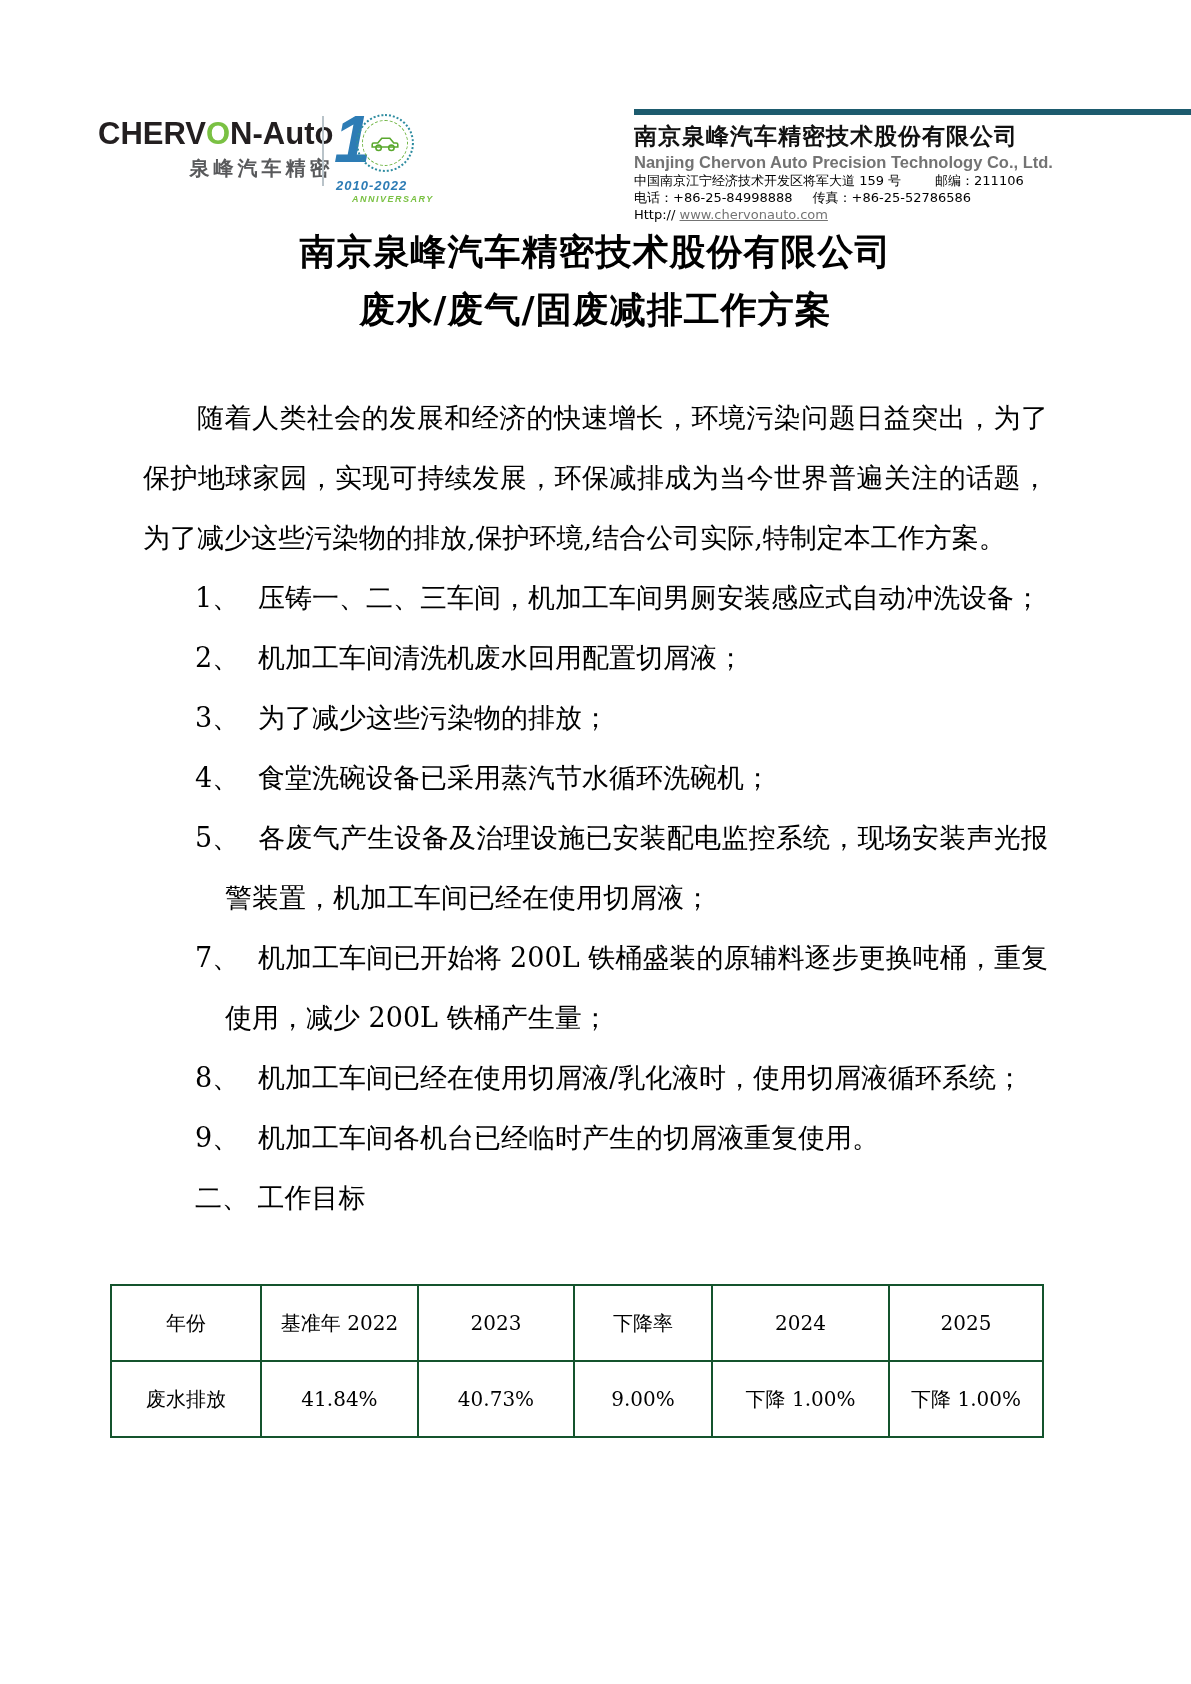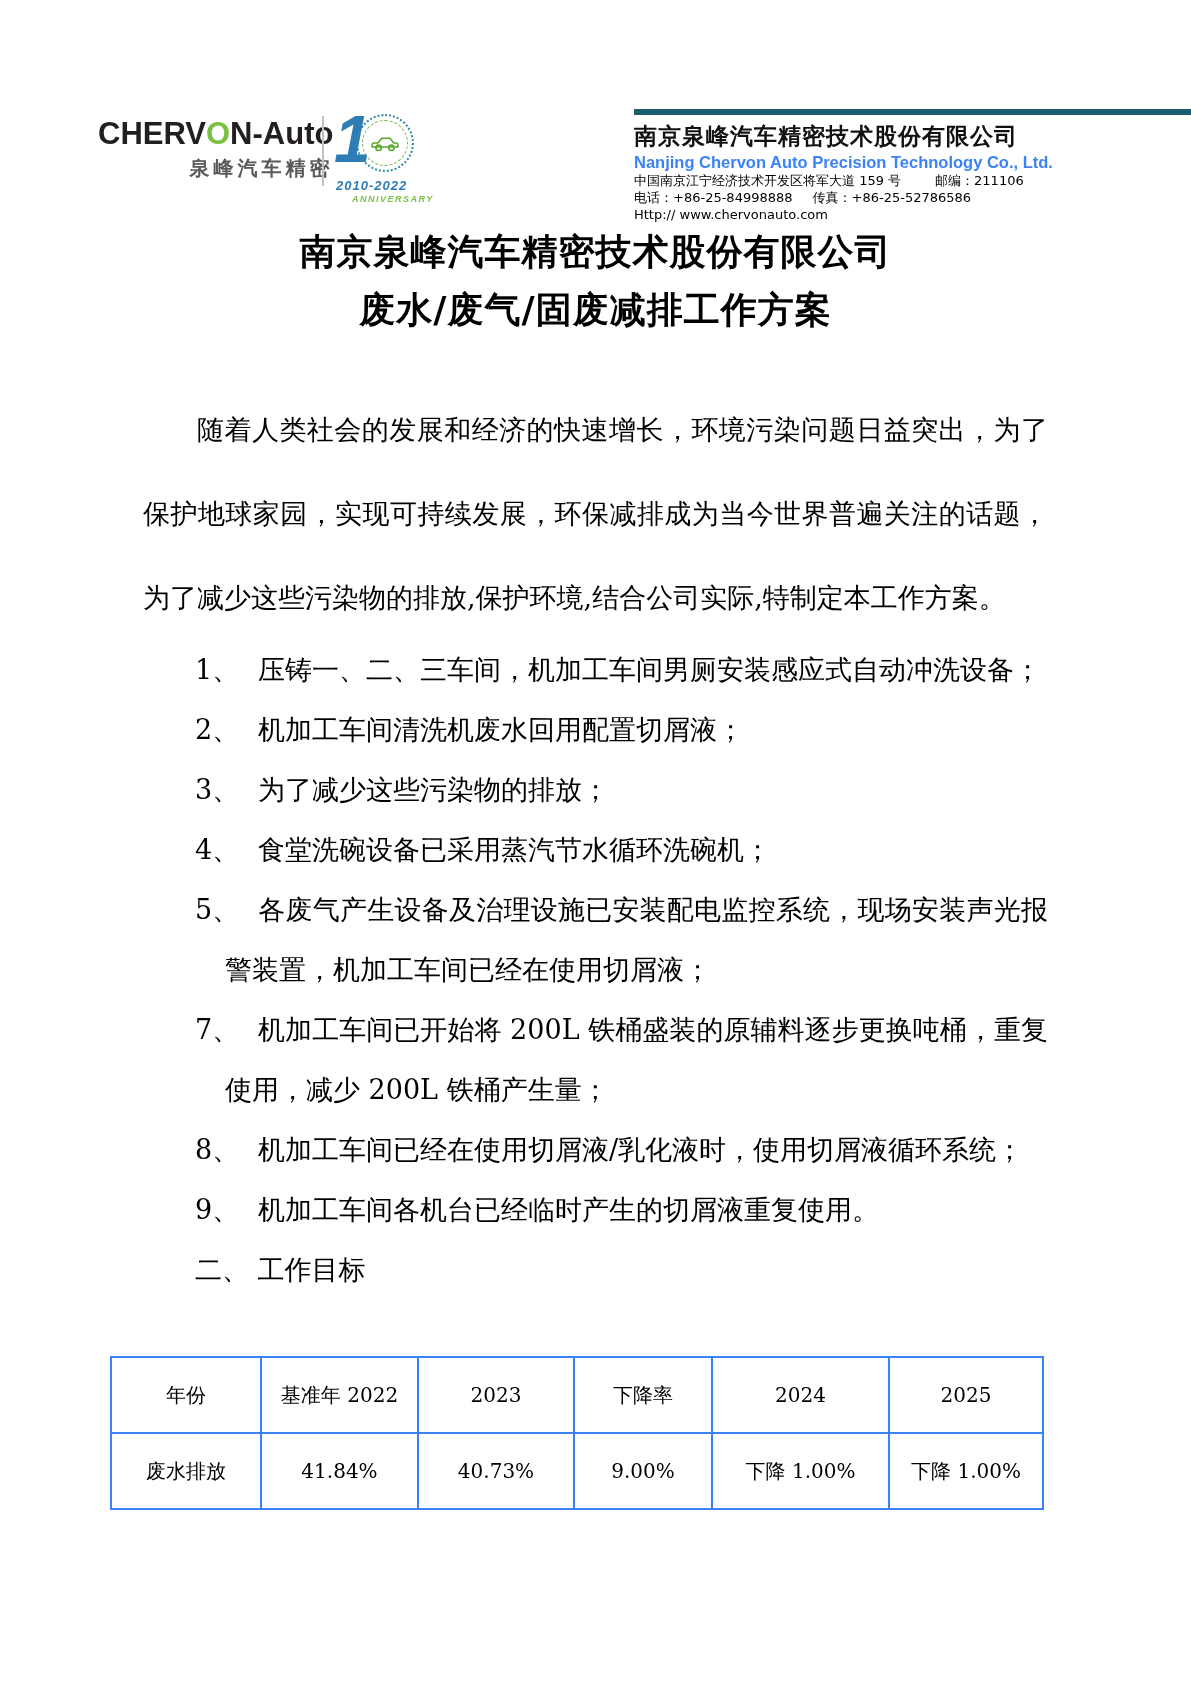--- a/index.html
+++ b/index.html
@@ -43,46 +43,46 @@
     position:absolute; left:18px; top:90px; font-family:"Liberation Sans", sans-serif;
     font-weight:bold; font-style:italic; font-size:9px; color:#7ac143; letter-spacing:1.5px; white-space:nowrap;
   }
 
   .hdr-bar { position:absolute; left:634px; top:109px; width:557px; height:6px; background:#1d5b6e; }
   .hdr-right { position:absolute; left:634px; top:121px; width:557px; }
   .hdr-cn {
     font-family:"Liberation Sans", sans-serif; font-weight:bold; font-size:23px;
     color:#111; letter-spacing:1px; white-space:nowrap;
   }
-  .hdr-en { font-family:"Liberation Sans", sans-serif; font-weight:bold; font-size:16.5px; color:#3b82f6; margin-top:1px; white-space:nowrap; }
+  .hdr-en { font-family:"Liberation Sans", sans-serif; font-weight:bold; font-size:16.5px; color:#737373; margin-top:1px; white-space:nowrap; }
   .hdr-contact { margin-top:0; font-family:"DejaVu Sans", sans-serif; font-size:13px; line-height:17px; color:#000; }
   .hdr-contact .gap { display:inline-block; width:34px; }
   .hdr-contact .gap2 { display:inline-block; width:20px; }
-  .hdr-link { color:#000000; cursor:pointer; }
+  .hdr-link { color:#737373; text-decoration:underline; cursor:pointer; }
 
   
   .content { position:absolute; left:143px; top:222px; width:905px; }
   .doc-title {
     text-align:center; font-weight:bold; font-size:36px; line-height:58px;
     font-family:"DejaVu Serif", serif; letter-spacing:1px; white-space:nowrap;
   }
   .intro {
-    margin-top:50px; font-size:27px; line-height:84px;
+    margin-top:50px; font-size:27px; line-height:60px;
     text-align:justify; text-indent:2em;
   }
   .h-sec { margin-left:52px; font-size:27px; line-height:60px; }
   .item { padding-left:82px; font-size:27px; line-height:60px; text-align:justify; }
   .item .num { display:inline-block; margin-left:-30px; width:63px; }
 
   .goal-table {
     border-collapse:collapse; table-layout:fixed; width:932px;
     margin-left:-33px; margin-top:56px;
   }
   .goal-table td {
-    border:2px solid #3b82f6; height:74px; text-align:center; vertical-align:middle;
+    border:2px solid #14532d; height:74px; text-align:center; vertical-align:middle;
     font-size:20px; font-family:"DejaVu Serif", serif; padding:0;
   }
 </style>
 </head>
 <body>
 
 <div class="page">
 
   <div class="logo-block">
     <div class="brand"><span>CHERV</span><span class="o-green">O</span><span>N-Auto</span></div>

